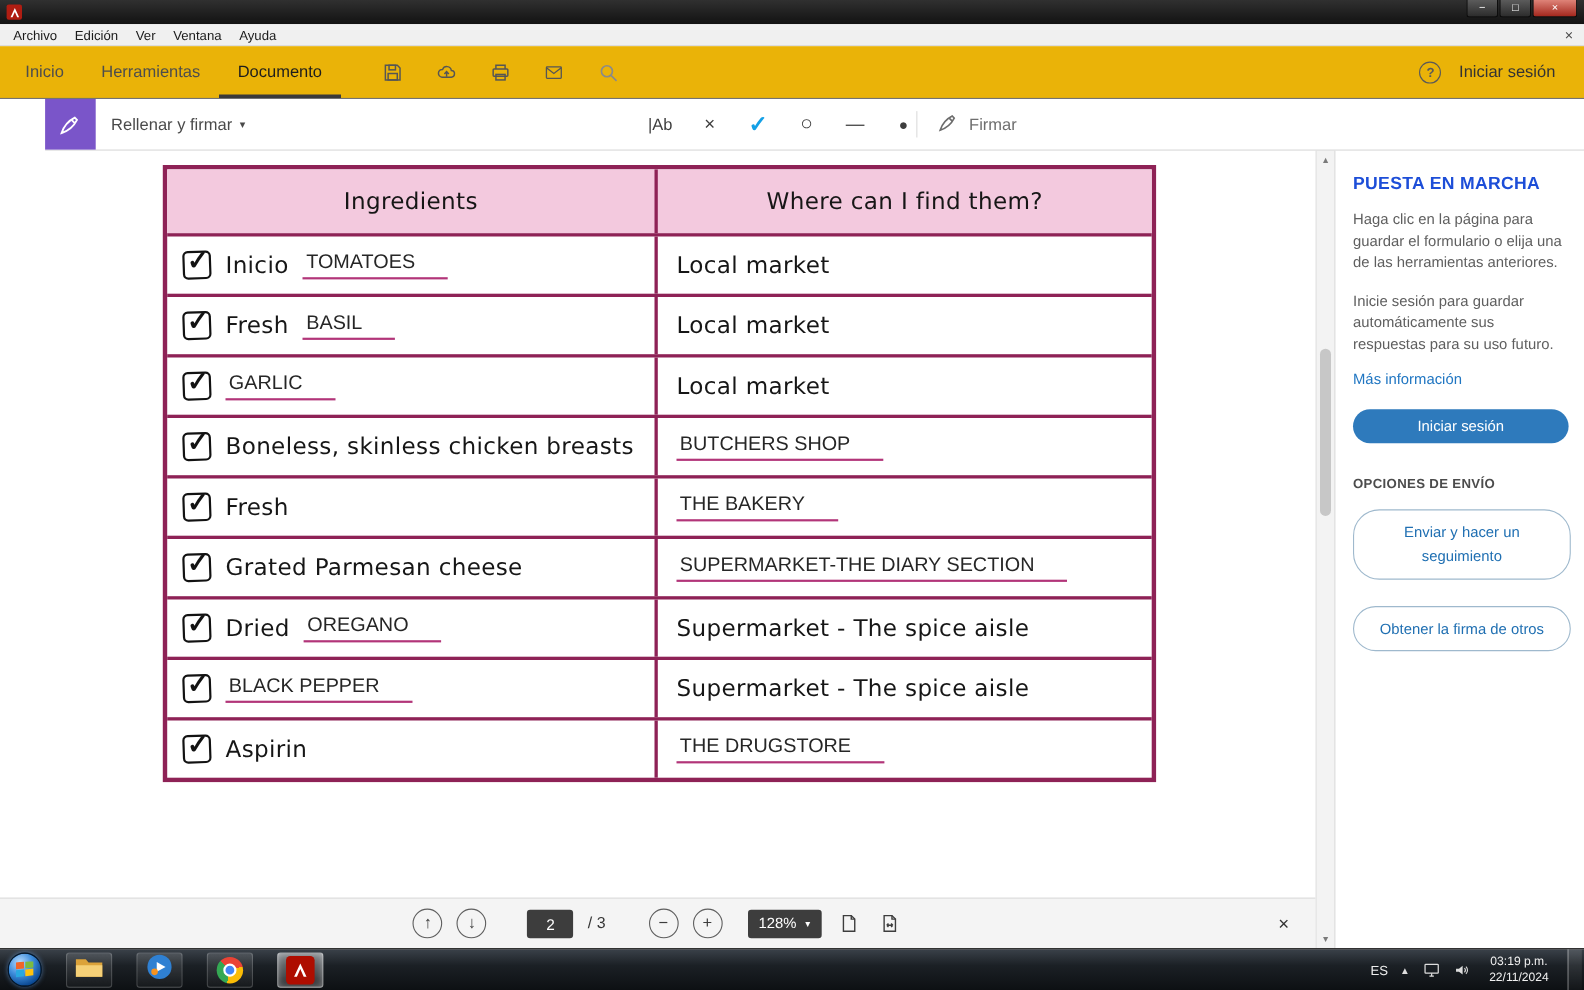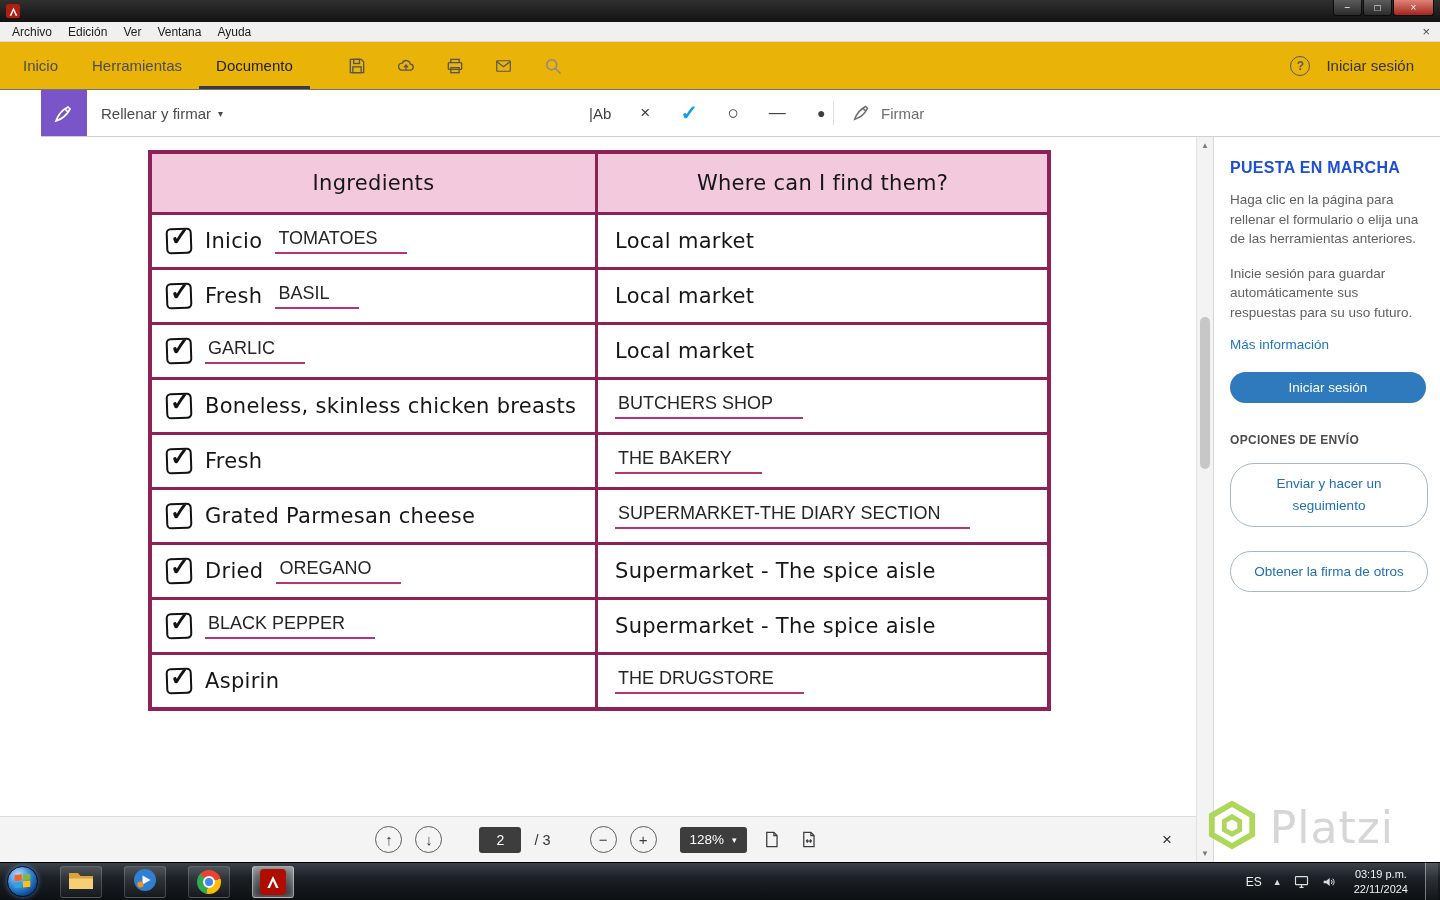--- a/index.html
+++ b/index.html
@@ -425,38 +425,29 @@
   </div>
 
   <div class="vscroll">
     <span class="sarr top">▲</span>
     <div class="sthumb"></div>
     <span class="sarr bot">▼</span>
   </div>
 
   <div class="sidebar">
     <div class="sb-h">PUESTA EN MARCHA</div>
-    <p class="sb-p">Haga clic en la página para rellenar el formulario o elija una de las herramientas anteriores.</p>
+    <p class="sb-p">Haga clic en la página para guardar el formulario o elija una de las herramientas anteriores.</p>
     <p class="sb-p">Inicie sesión para guardar automáticamente sus respuestas para su uso futuro.</p>
     <a class="sb-link">Más información</a>
     <button class="sb-primary">Iniciar sesión</button>
     <div class="sb-h2">OPCIONES DE ENVÍO</div>
     <button class="sb-pill">Enviar y hacer un seguimiento</button>
     <button class="sb-pill">Obtener la firma de otros</button>
   </div>
 
-  <div class="watermark">
-    <span>
-      <svg width="50" height="50" viewBox="0 0 52 52" fill="none" stroke="#a8d44e" stroke-width="6">
-          <path d="M26 4 47 16v20L26 48 5 36V16z"></path>
-          <path d="M18 31v-9l8-4.5 8 4.5v9l-8 4.5z" stroke-width="5"></path>
-        </svg>
-    </span>
-    <span class="wmtext">Platzi</span>
-  </div>
 
   <div class="taskbar">
     <div class="start">
       <span class="orb">
         <svg width="17" height="15" viewBox="0 0 17 15">
             <g transform="skewY(-6) translate(0,1)">
               <rect x="0.5" y="0" width="7.3" height="6.2" fill="#f16529"></rect>
               <rect x="9" y="0" width="7.3" height="6.2" fill="#7cbb3f"></rect>
               <rect x="0.5" y="7.2" width="7.3" height="6.2" fill="#29a8e0"></rect>
               <rect x="9" y="7.2" width="7.3" height="6.2" fill="#ffc20e"></rect>

